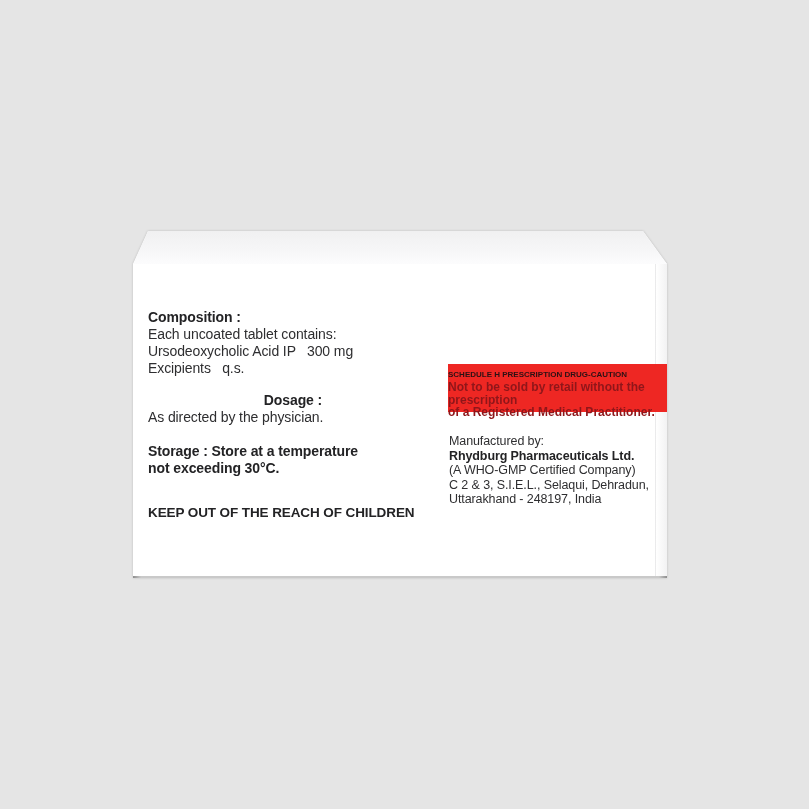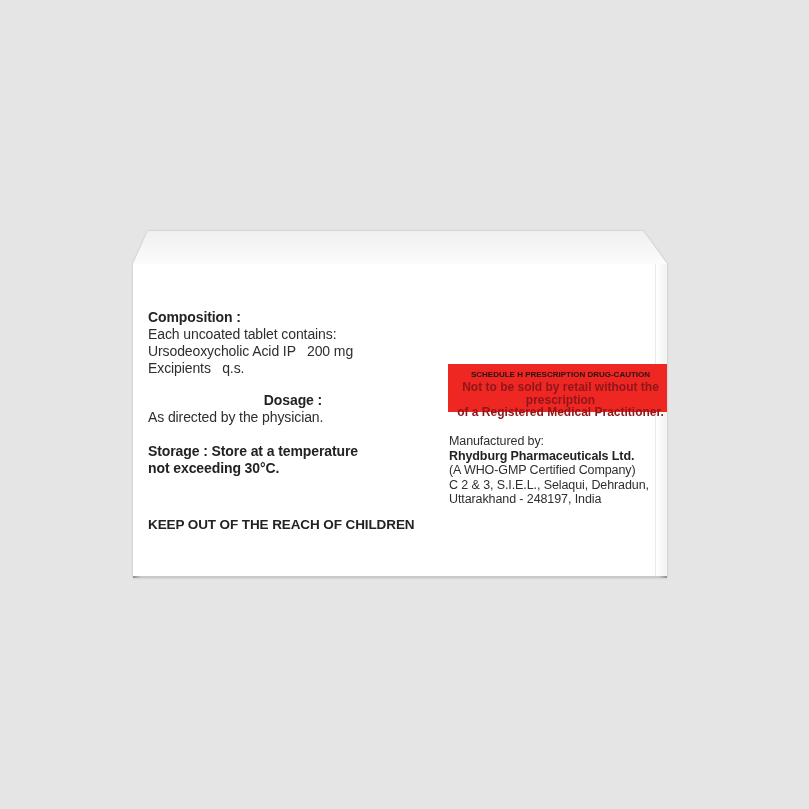--- a/index.html
+++ b/index.html
@@ -49,26 +49,25 @@
   
   .line{ white-space:pre-wrap; }
   .left-col{
     position:absolute; left:15px; top:78px; width:290px;
     font-size:14px; line-height:17px; color:var(--ink);
     letter-spacing:-0.1px;
   }
   .h-bold{ font-weight:bold; color:#232325; }
   .block-gap-sm{ margin-top:15px;text-align:center; }
   .block-gap-md{ margin-top:17px; }
-  .keep-out{ margin-top:39px; font-weight:bold; font-size:13.5px; color:#232325; letter-spacing:-0.1px; }
+  .keep-out{ margin-top:27px; font-weight:bold; font-size:13.5px; color:#232325; letter-spacing:-0.1px; }
 
   .schedule-box{
     position:absolute; left:315px; top:133px; width:225px; height:48px;
     background:var(--red);
-    text-align:center;
     padding-top:5px;
   }
   .schedule-title{
     font-size:8px; font-weight:bold; color:var(--red-title);
     line-height:12px; letter-spacing:0;
   }
   .schedule-line{
     font-size:12px; color:var(--red-text); line-height:12.5px; font-weight:bold;
   }
 
@@ -86,21 +85,21 @@
   <div class="carton-wrap">
     <div class="carton">
       <div class="top-face"></div>
       <div class="front-face"></div>
       <div class="right-face"></div>
       <div class="bottom-edge"></div>
 
       <div class="left-col">
         <div class="h-bold line">Composition :</div>
         <div class="line">Each uncoated tablet contains:</div>
-        <div class="line">Ursodeoxycholic Acid IP   200 mg</div>
+        <div class="line">Ursodeoxycholic Acid IP   300 mg</div>
         <div class="line">Excipients   q.s.</div>
 
         <div class="h-bold line block-gap-sm">Dosage :</div>
         <div class="line">As directed by the physician.</div>
 
         <div class="h-bold line block-gap-md">Storage : Store at a temperature</div>
         <div class="h-bold line">not exceeding 30°C.</div>
 
         <div class="keep-out line">KEEP OUT OF THE REACH OF CHILDREN</div>
       </div>

